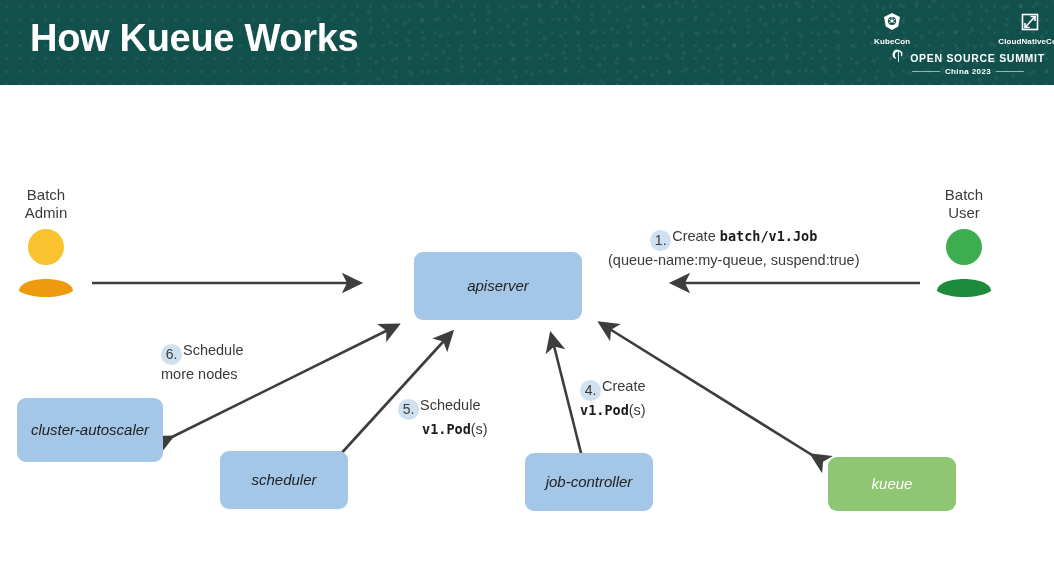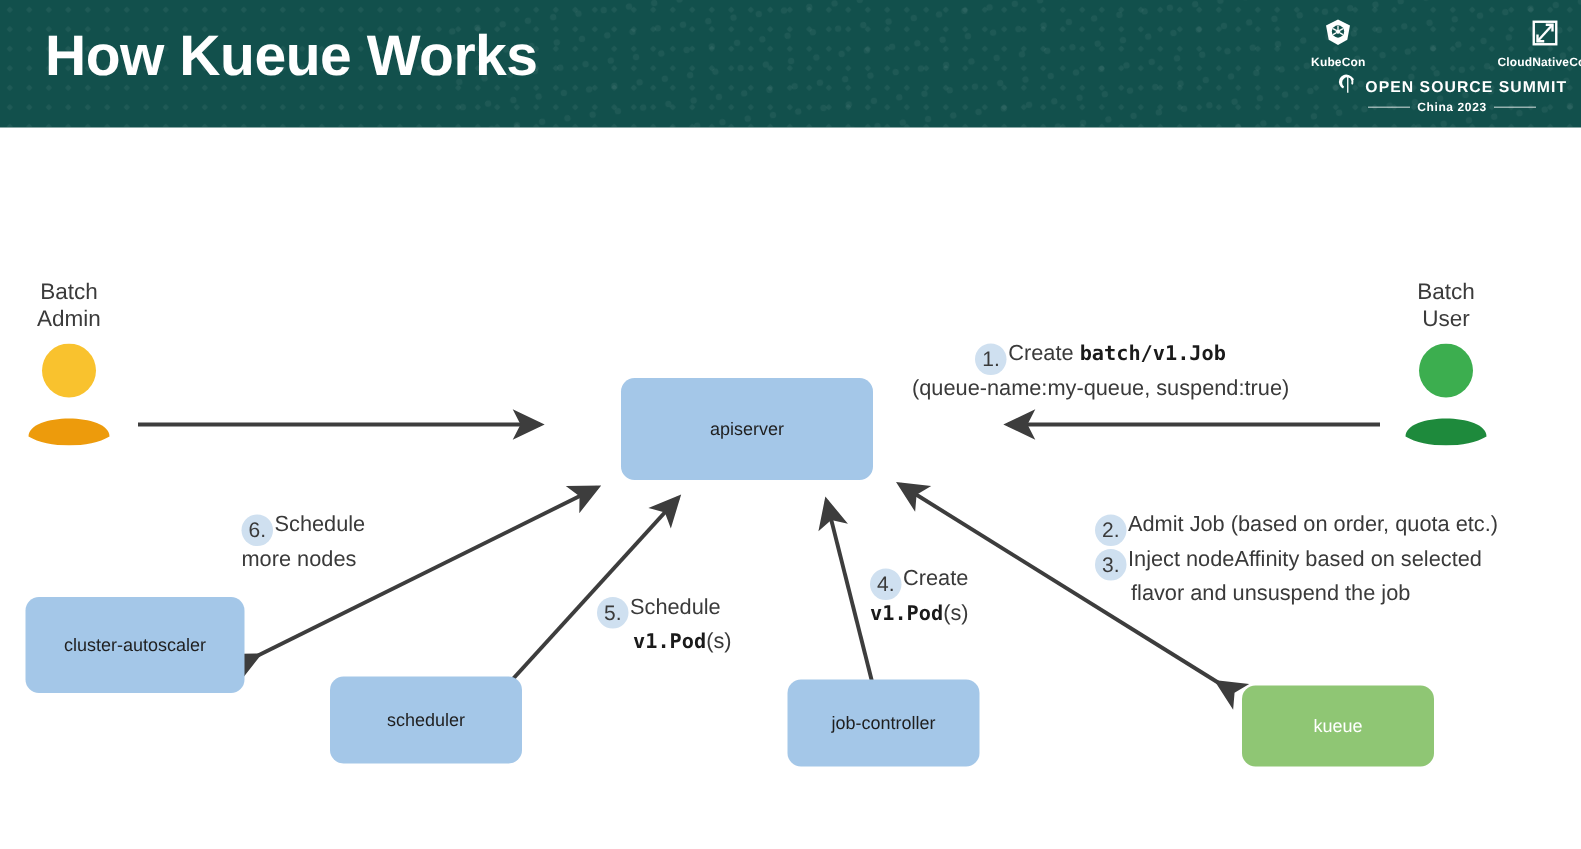--- a/index.html
+++ b/index.html
@@ -138,24 +138,25 @@
     height: 481px;
   }
 
   
   .node {
     position: absolute;
     border-radius: 9px;
     display: flex;
     align-items: center;
     justify-content: center;
-    font-size: 12px;
+    font-size: 15px;
     text-align: left;
     box-sizing: border-box;
     line-height: 1.2;
+    font-style: italic;
   }
   .node-blue { background: #a4c7e8; color: #1f1f1f; }
   .node-green { background: #8fc674; color: #ffffff; }
 
   
   .actor {
     position: absolute;
     width: 92px;
     text-align: center;
   }
@@ -323,29 +324,20 @@
   </div>
 
 
   <div class="callout centered" style="left:608px; top:142px;">
     <span class="line">
       <span class="badge">1.</span><span>Create </span><span class="mono">batch/v1.Job</span>
     </span>
     <span class="line">(queue-name:my-queue, suspend:true)</span>
   </div>
 
-  <div class="callout" style="left:730px; top:256px;">
-    <span class="line">
-      <span class="badge">2.</span><span>Admit Job (based on order, quota etc.)</span>
-    </span>
-    <span class="line">
-      <span class="badge">3.</span><span>Inject nodeAffinity based on selected</span>
-    </span>
-    <span class="line indent2">flavor and unsuspend the job</span>
-  </div>
 
   <div class="callout" style="left:580px; top:292px;">
     <span class="line">
       <span class="badge">4.</span><span>Create</span>
     </span>
     <span class="line">
       <span class="mono">v1.Pod</span><span>(s)</span>
     </span>
   </div>
 

